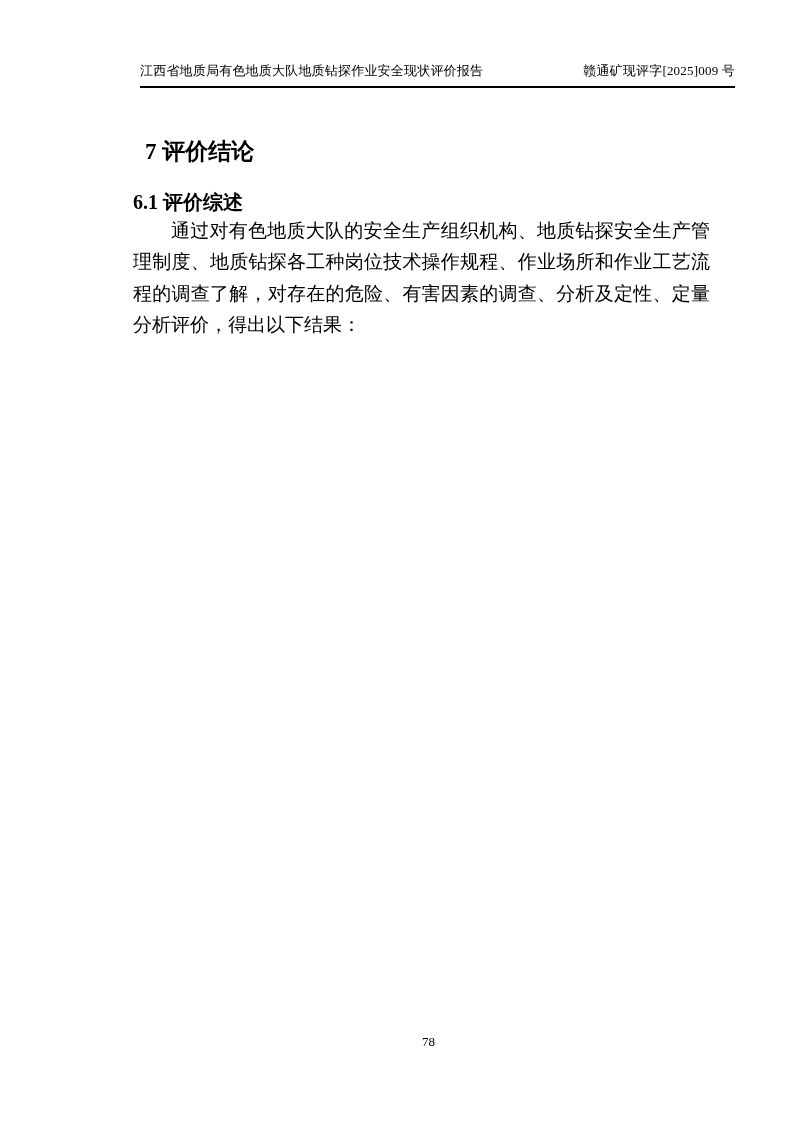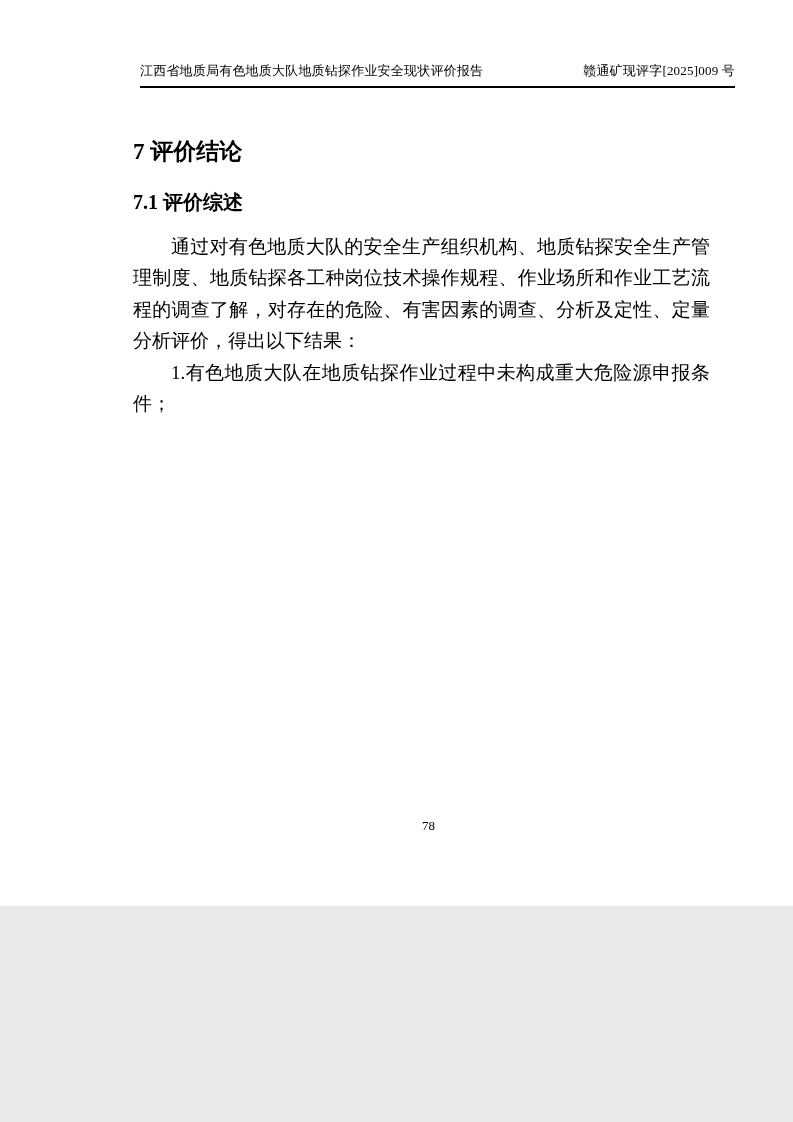--- a/index.html
+++ b/index.html
@@ -3,21 +3,21 @@
 <meta charset="utf-8">
 <style>
   html, body {
     margin: 0;
     padding: 0;
     background: #e9e9e9;
   }
   .page {
     position: relative;
     width: 793px;
-    height: 906px;
+    height: 1122px;
     margin: 0 auto;
     background: #ffffff;
     color: #000000;
     font-family: "Liberation Serif", "DejaVu Serif", serif;
     overflow: hidden;
     box-sizing: border-box;
   }
   .page-header {
     margin: 62px 58px 0 140px;
     display: flex;
@@ -29,31 +29,31 @@
     border-bottom: 2px solid #000000;
   }
   .page-header .hdr-left { white-space: nowrap; }
   .page-header .hdr-right { white-space: nowrap; margin-left: 8px; }
   .content {
     margin: 0 83px 0 133px;
   }
   .h1 {
     font-size: 23px;
     font-weight: bold;
-    margin: 50px 0 0 0;
+    margin: 50px 0 0 12px;
     line-height: 1.2;
   }
   .h2 {
     font-size: 20px;
     font-weight: bold;
     margin: 24px 0 0 0;
     line-height: 1.2;
   }
   .paragraphs {
-    margin-top: 17px;
+    margin-top: 1px;
     font-size: 19px;
     line-height: 31.5px;
     text-align: justify;
   }
   .paragraphs p {
     margin: 0;
     text-indent: 2em;
   }
   .page-footer {
     position: absolute;
@@ -70,25 +70,24 @@
 
 <div class="page">
 
   <header class="page-header">
     <span class="hdr-left">江西省地质局有色地质大队地质钻探作业安全现状评价报告</span>
     <span class="hdr-right">赣通矿现评字[2025]009 号</span>
   </header>
 
   <main class="content">
     <h1 class="h1">7 评价结论</h1>
-    <h2 class="h2">7.1 评价综述</h2>
+    <h2 class="h2">6.1 评价综述</h2>
 
     <div class="paragraphs">
       <p>通过对有色地质大队的安全生产组织机构、地质钻探安全生产管理制度、地质钻探各工种岗位技术操作规程、作业场所和作业工艺流程的调查了解，对存在的危险、有害因素的调查、分析及定性、定量分析评价，得出以下结果：</p>
-      <p>1.有色地质大队在地质钻探作业过程中未构成重大危险源申报条件；</p>
     </div>
   </main>
 
   <footer class="page-footer">
     <span>78</span>
   </footer>
 
 </div>
 
 </body></html>

